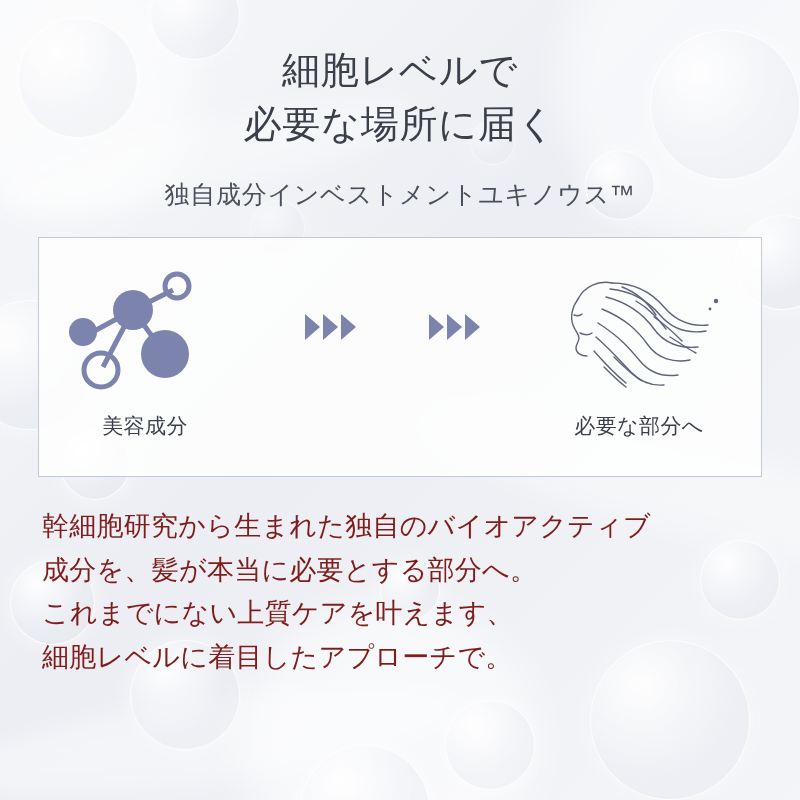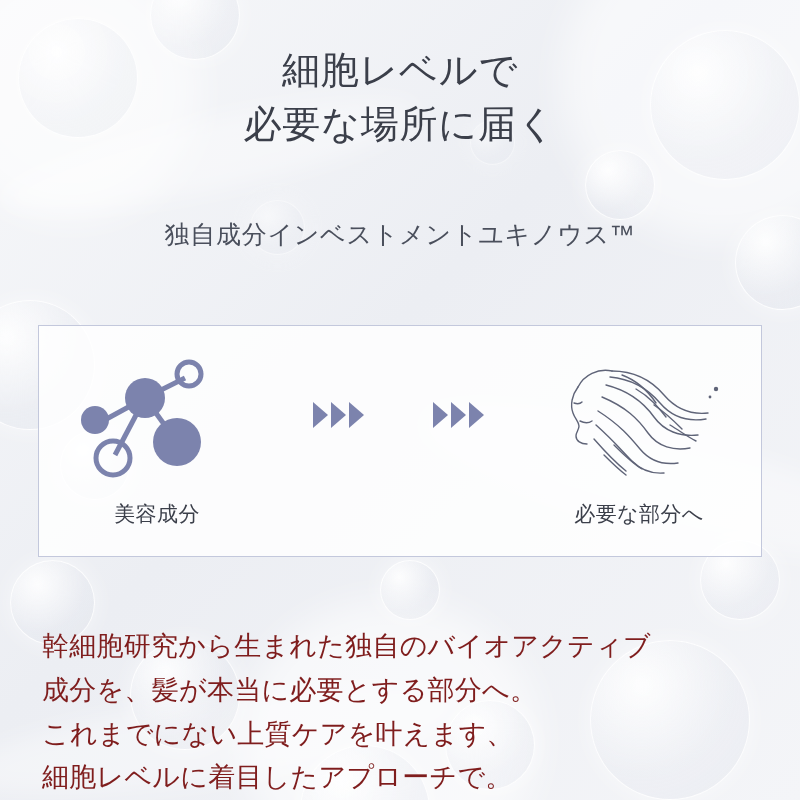--- a/index.html
+++ b/index.html
@@ -43,21 +43,20 @@
   }
 
   
   #content {
     position: absolute;
     inset: 0;
     display: flex;
     flex-direction: column;
     align-items: center;
     padding-top: 44px;
-    gap: 40px;
   }
 
   .headline {
     color: #3b3f4a;
     font-size: 38px;
     line-height: 1.42;
     text-align: center;
     letter-spacing: 0.02em;
     font-weight: 400;
   }
@@ -66,29 +65,29 @@
     margin-top: 26px;
     color: #4a4f5c;
     font-size: 25px;
     letter-spacing: 0.03em;
     text-align: right;
     font-weight: 400;
   }
 
   
   .panel {
-    margin-top: 34px;
+    margin-top: 26px;
     width: 724px;
     height: 240px;
     background: rgba(255,255,255,0.82);
     border: 1px solid #c3c8dc;
     display: flex;
     align-items: stretch;
     justify-content: space-between;
-    padding: 14px 26px 10px 22px;
+    padding: 14px 26px 10px 10px;
   }
 
   .step {
     width: 192px;
     display: flex;
     flex-direction: column;
     align-items: center;
     justify-content: flex-start;
   }
 

